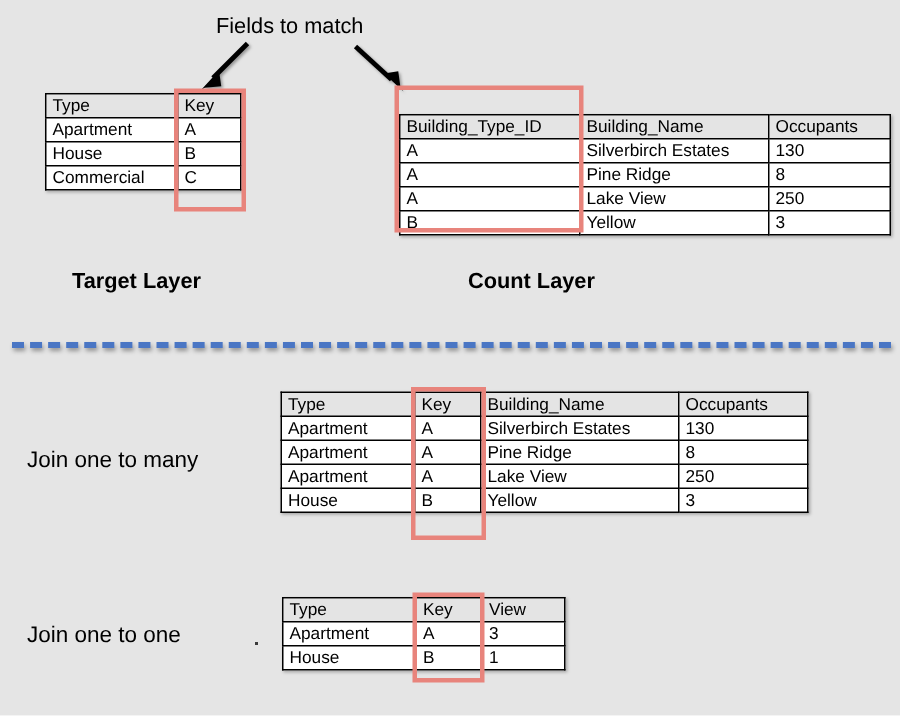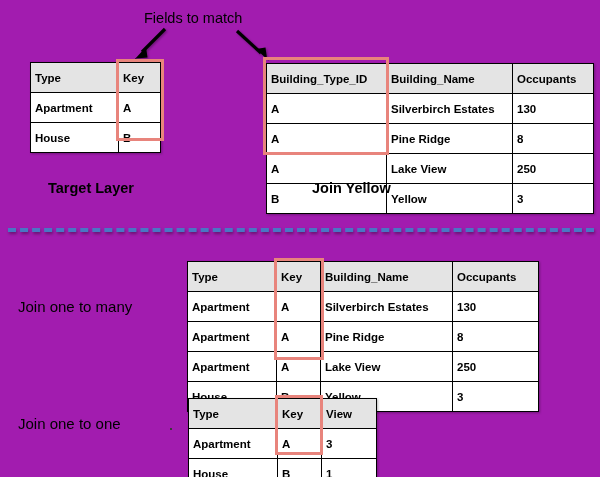--- a/index.html
+++ b/index.html
@@ -9,21 +9,21 @@
   }
   body {
     font-family: "Liberation Sans", sans-serif;
     color: #000000;
   }
   #canvas {
     position: relative;
     width: 600px;
     height: 477px;
     overflow: hidden;
-    background: #a21caf;
+    background: #e5e5e5;
   }
 
   
   .abs { position: absolute; }
 
   
   .caption {
     font-size: 14.5px;
     line-height: 1.1;
     color: #000000;
@@ -45,22 +45,22 @@
   table.dtab {
     border-collapse: collapse;
     font-size: 11.5px;
     background: #ffffff;
     table-layout: fixed;
   }
   table.dtab th, table.dtab td {
     border: 1px solid #000000;
     padding: 0 4px;
     text-align: left;
-    font-weight: bold;
-    height: 30px;
+    font-weight: normal;
+    height: 16px;
     box-sizing: border-box;
     overflow: hidden;
     white-space: nowrap;
     background: #ffffff;
   }
   table.dtab thead th {
     background: #e4e4e4;
   }
   
   .tbl-wrap {
@@ -140,28 +140,32 @@
       </thead>
       <tbody>
         <tr>
           <td>Apartment</td>
           <td>A</td>
         </tr>
         <tr>
           <td>House</td>
           <td>B</td>
         </tr>
+        <tr>
+          <td>Commercial</td>
+          <td>C</td>
+        </tr>
       </tbody>
     </table>
   </div>
   <div class="hilite" style="left:116px; top:59px; width:48px; height:82px;"></div>
 
   <div class="abs caption" style="left:48px; top:181px;">Target Layer</div>
 
-  <div class="tbl-wrap" style="left:266px; top:63px;">
+  <div class="tbl-wrap" style="left:266px; top:76px;">
     <table class="dtab">
       <colgroup>
           <col style="width:120px">
           <col style="width:126px">
           <col style="width:81px">
         </colgroup>
       <thead>
         <tr>
           <th>Building_Type_ID</th>
           <th>Building_Name</th>
@@ -187,21 +191,21 @@
         <tr>
           <td>B</td>
           <td>Yellow</td>
           <td>3</td>
         </tr>
       </tbody>
     </table>
   </div>
   <div class="hilite" style="left:263px; top:57px; width:126px; height:98px;"></div>
 
-  <div class="abs caption" style="left:312px; top:181px;">Join Yellow</div>
+  <div class="abs caption" style="left:312px; top:181px;">Count Layer</div>
 
   <div class="divider" style="left:8px; top:228px; width:586px;"></div>
 
   <div class="abs side-label" style="left:18px; top:298px;">Join one to many</div>
 
   <div class="tbl-wrap" style="left:187px; top:261px;">
     <table class="dtab">
       <colgroup>
           <col style="width:89px">
           <col style="width:44px">

